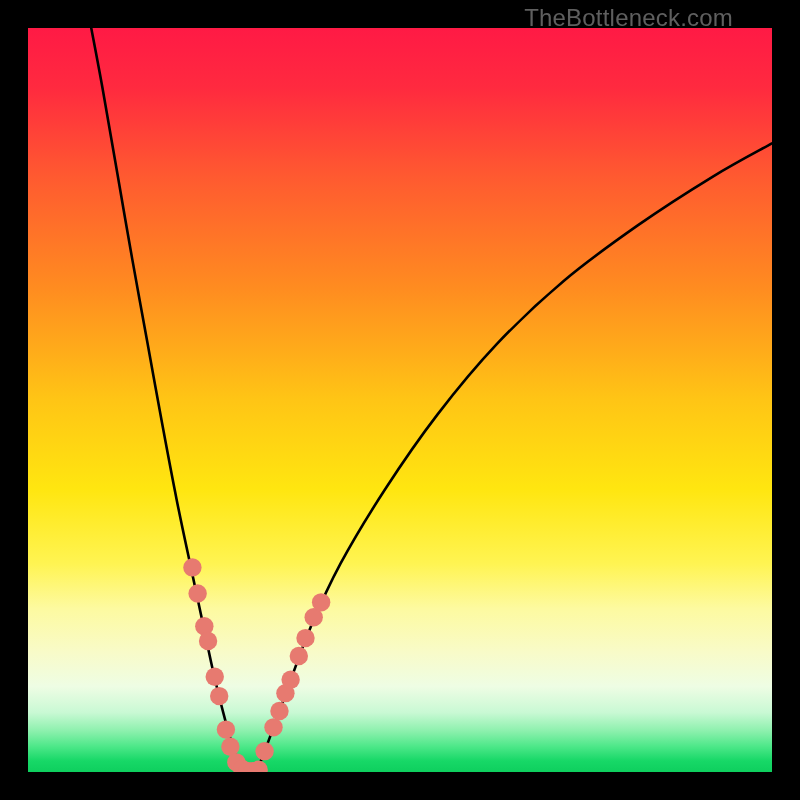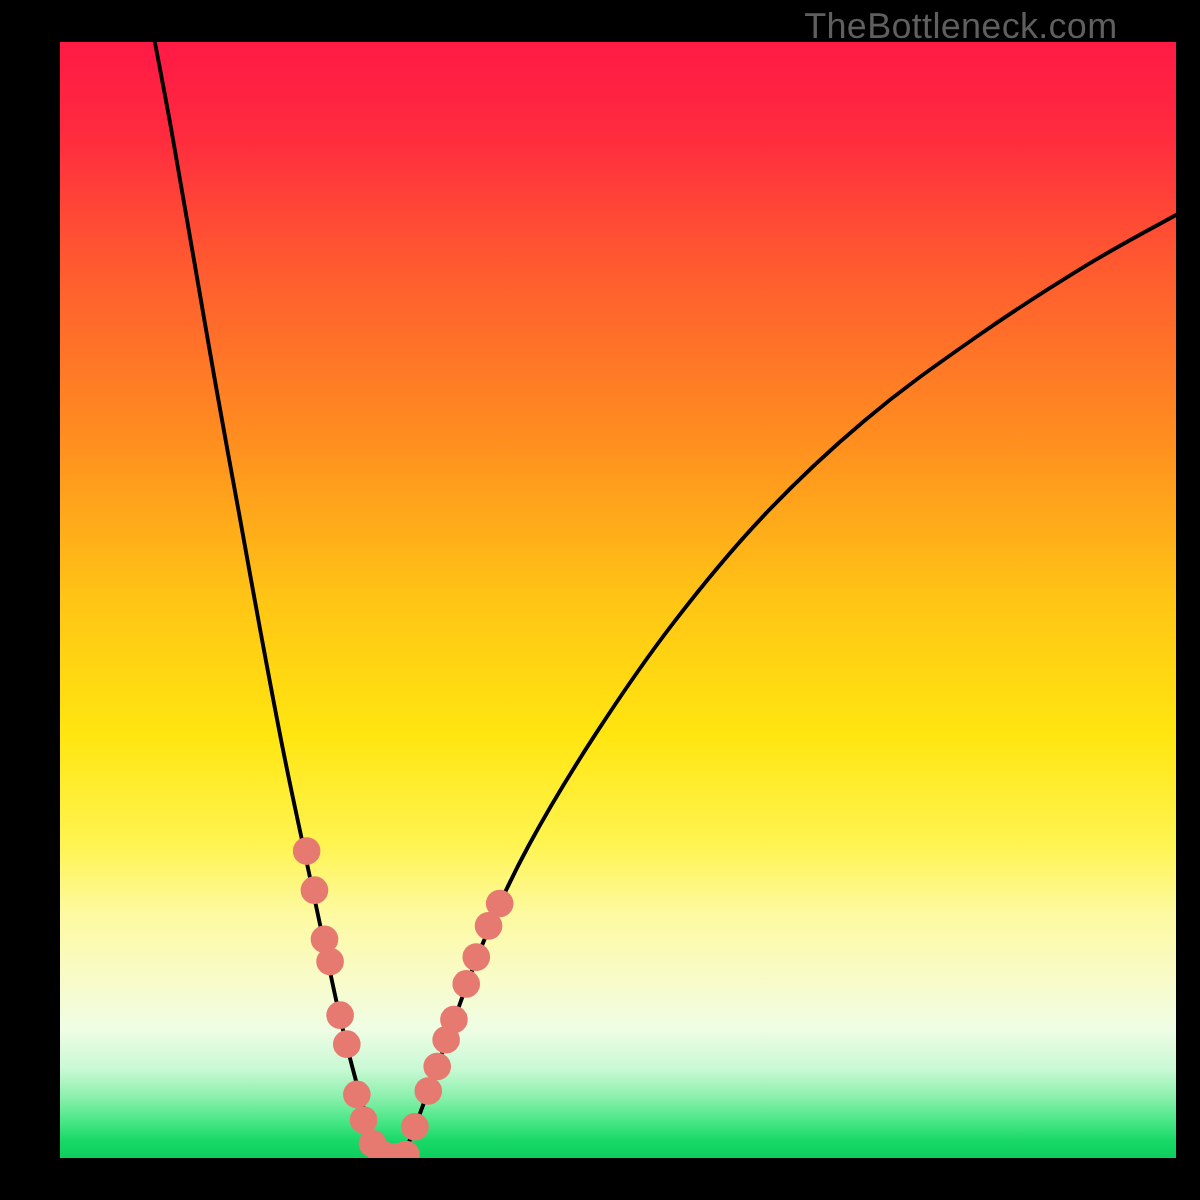--- a/index.html
+++ b/index.html
@@ -11,21 +11,20 @@
     background: #000;
     font-family: Arial, Helvetica, sans-serif;
   }
   .chart-frame {
     position: absolute;
     top: 0;
     left: 0;
     width: 745px;
     height: 800px;
     background: #000;
-    margin-left: 12px;
   }
   .plot-area {
     position: absolute;
     top: 28px;
     left: 28px;
     width: 744px;
     height: 744px;
     overflow: hidden;
   }
   .bg-layer {

